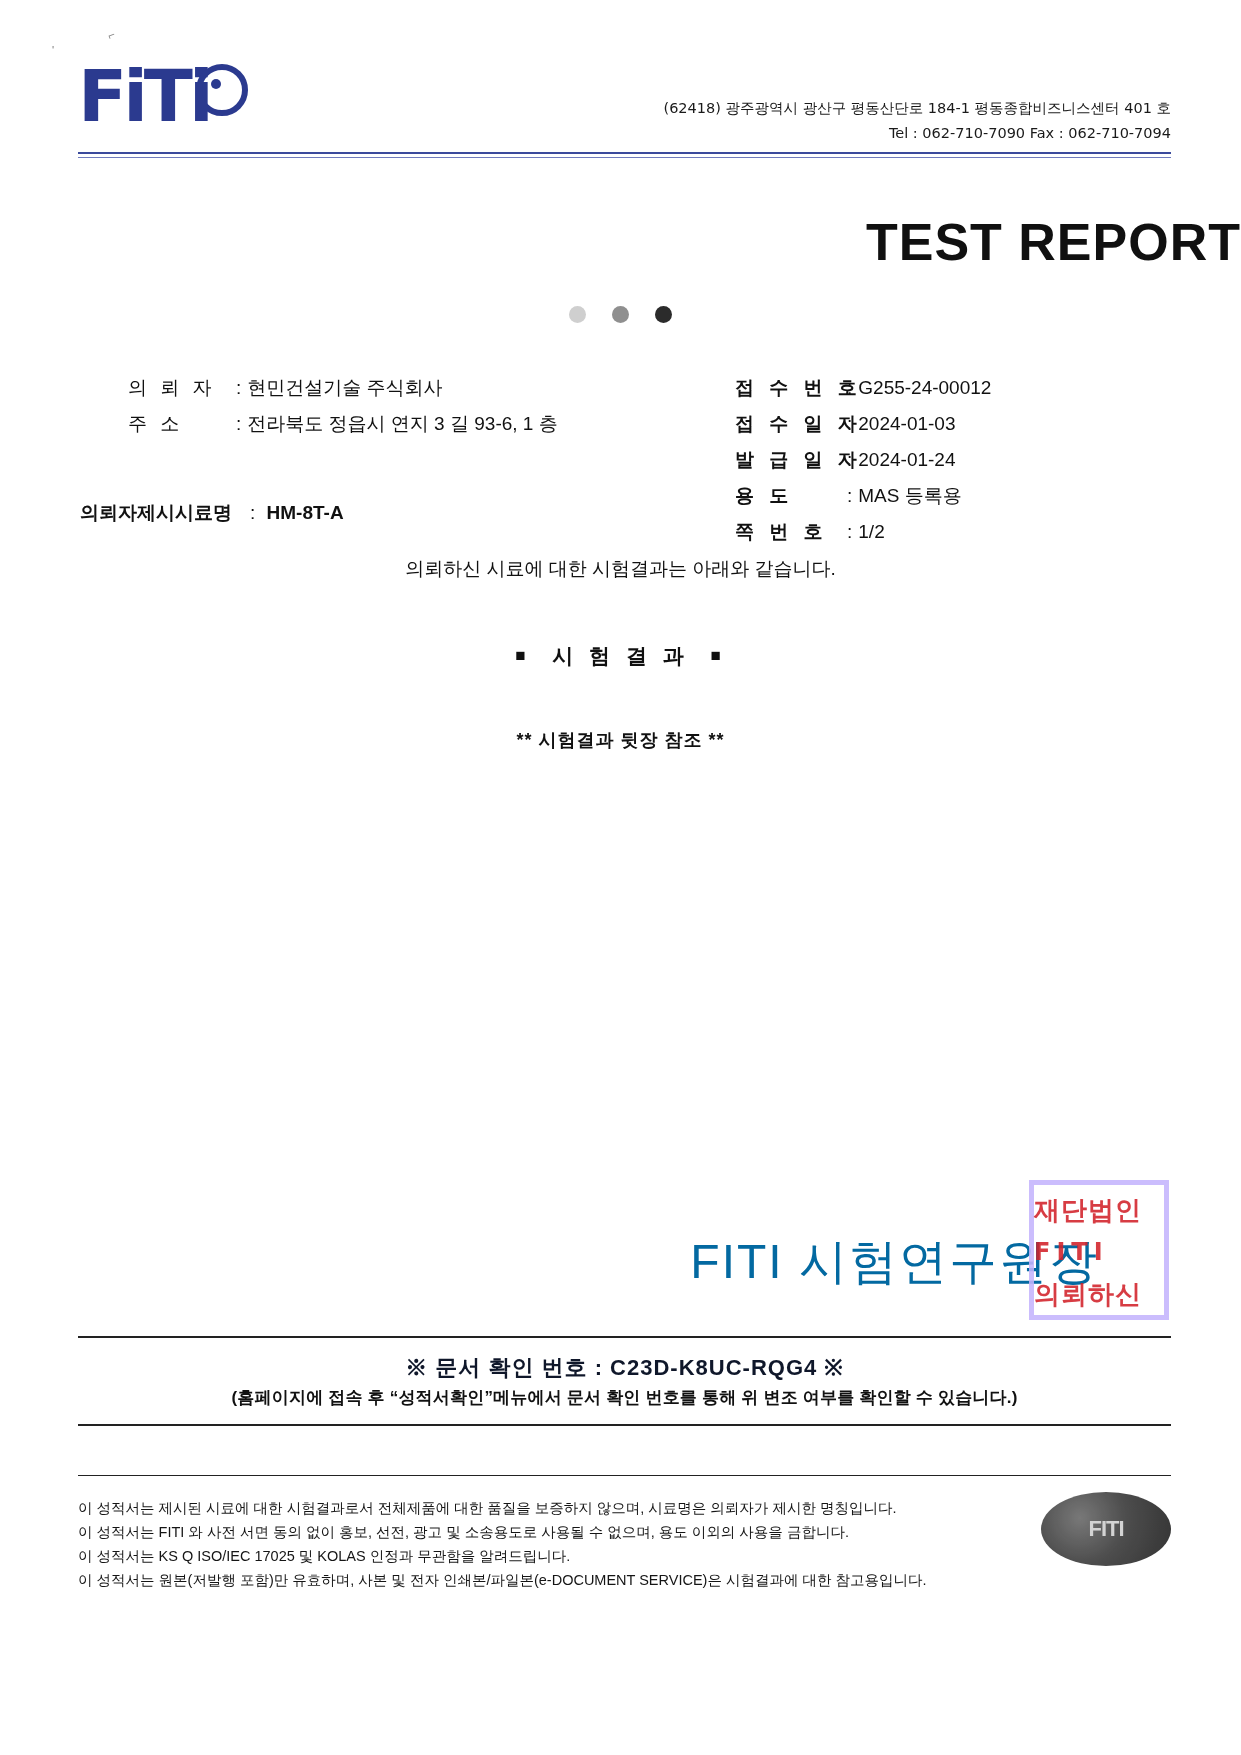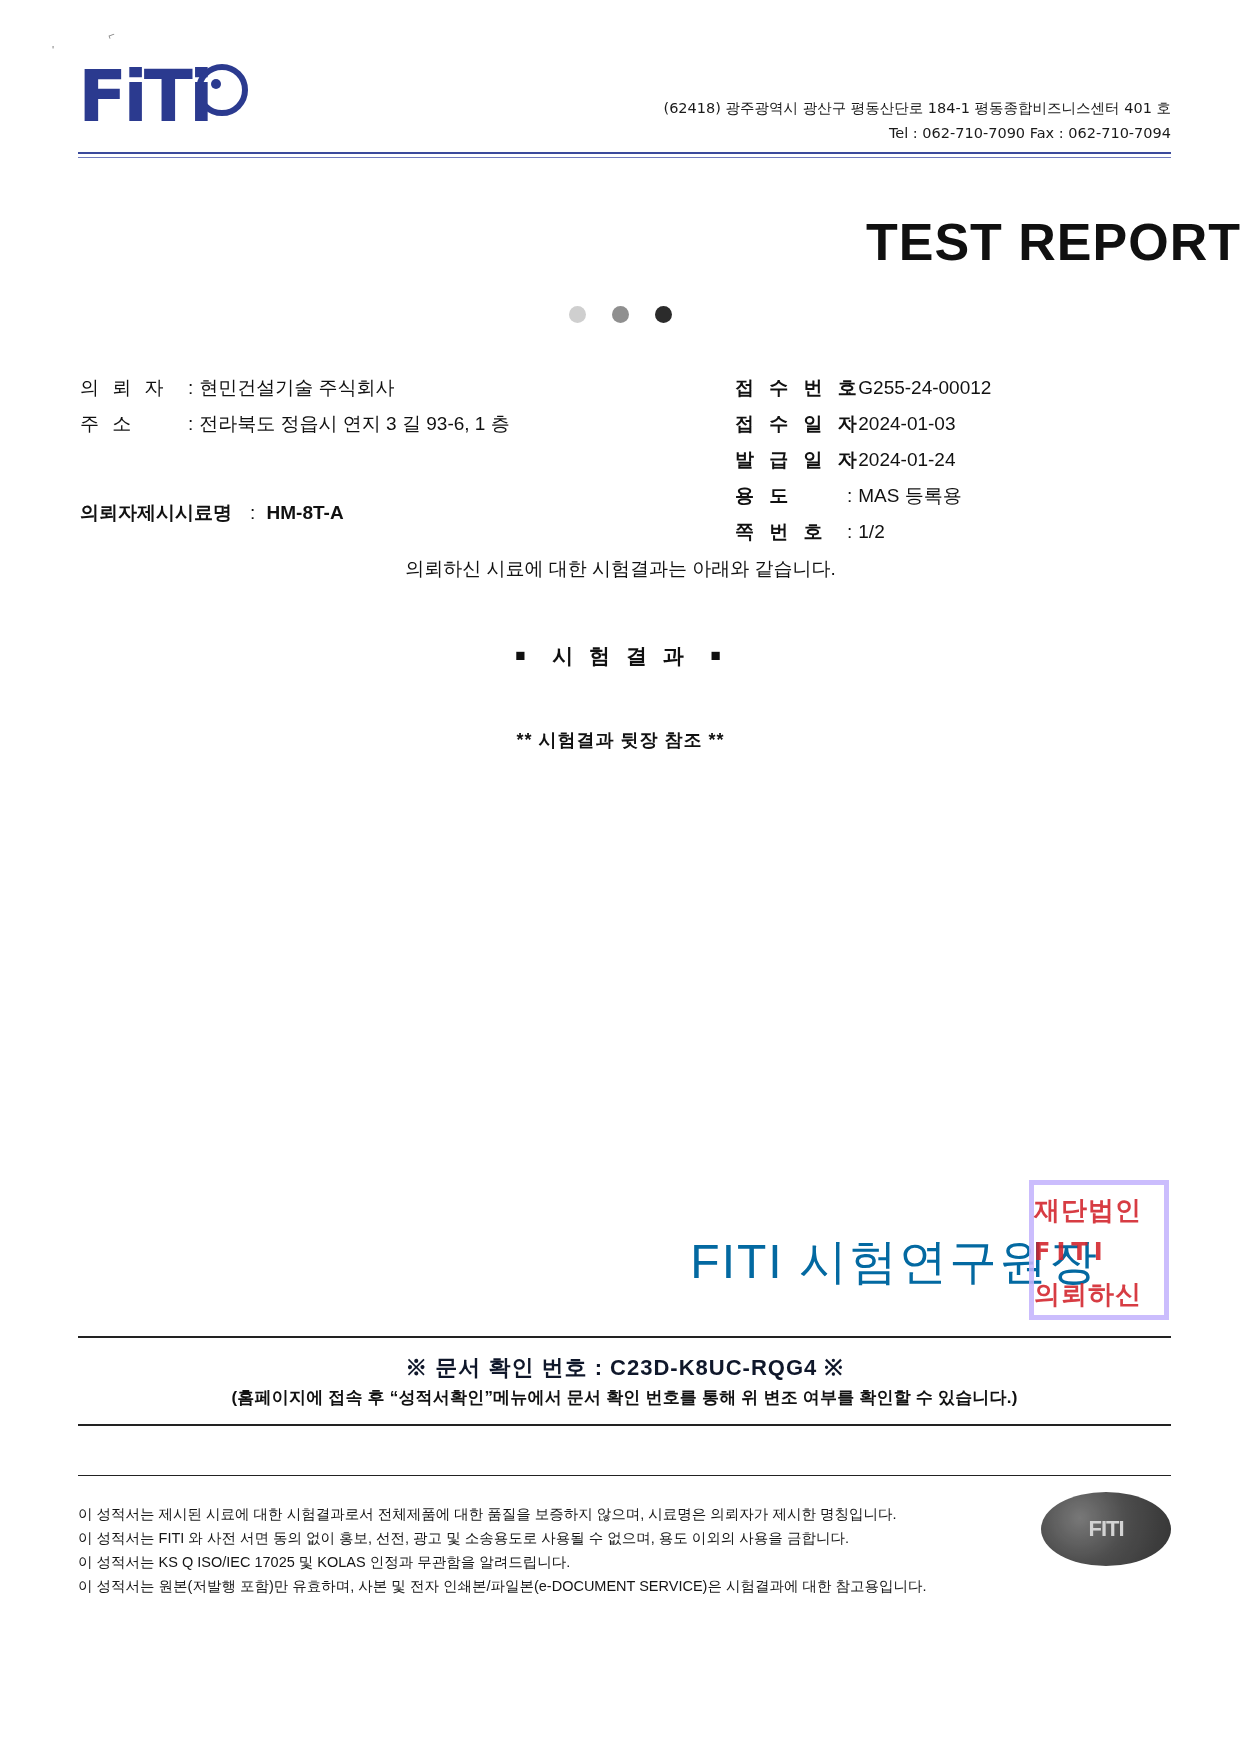--- a/index.html
+++ b/index.html
@@ -134,20 +134,21 @@
   .info-left {
     position: absolute;
     left: 80px;
     top: 370px;
     font-size: 19px;
     line-height: 36px;
     color: #111;
   }
   .info-left .row {
     white-space: nowrap;
+    margin-left: 48px;
   }
   .lbl {
     display: inline-block;
     width: 108px;
     letter-spacing: 4px;
   }
   .lbl.wide {
     width: 170px;
     letter-spacing: 0px;
     font-weight: bold;
@@ -276,21 +277,21 @@
     font-weight: bold;
   }
 
   
   .footer {
     position: absolute;
     left: 78px;
     right: 70px;
     top: 1475px;
     border-top: 1.5px solid #222;
-    padding-top: 26px;
+    padding-top: 20px;
   }
   .footer .fline {
     font-size: 14.5px;
     line-height: 24px;
     color: #151515;
     white-space: nowrap;
   }
   .footer-seal {
     position: absolute;
     right: 0;

